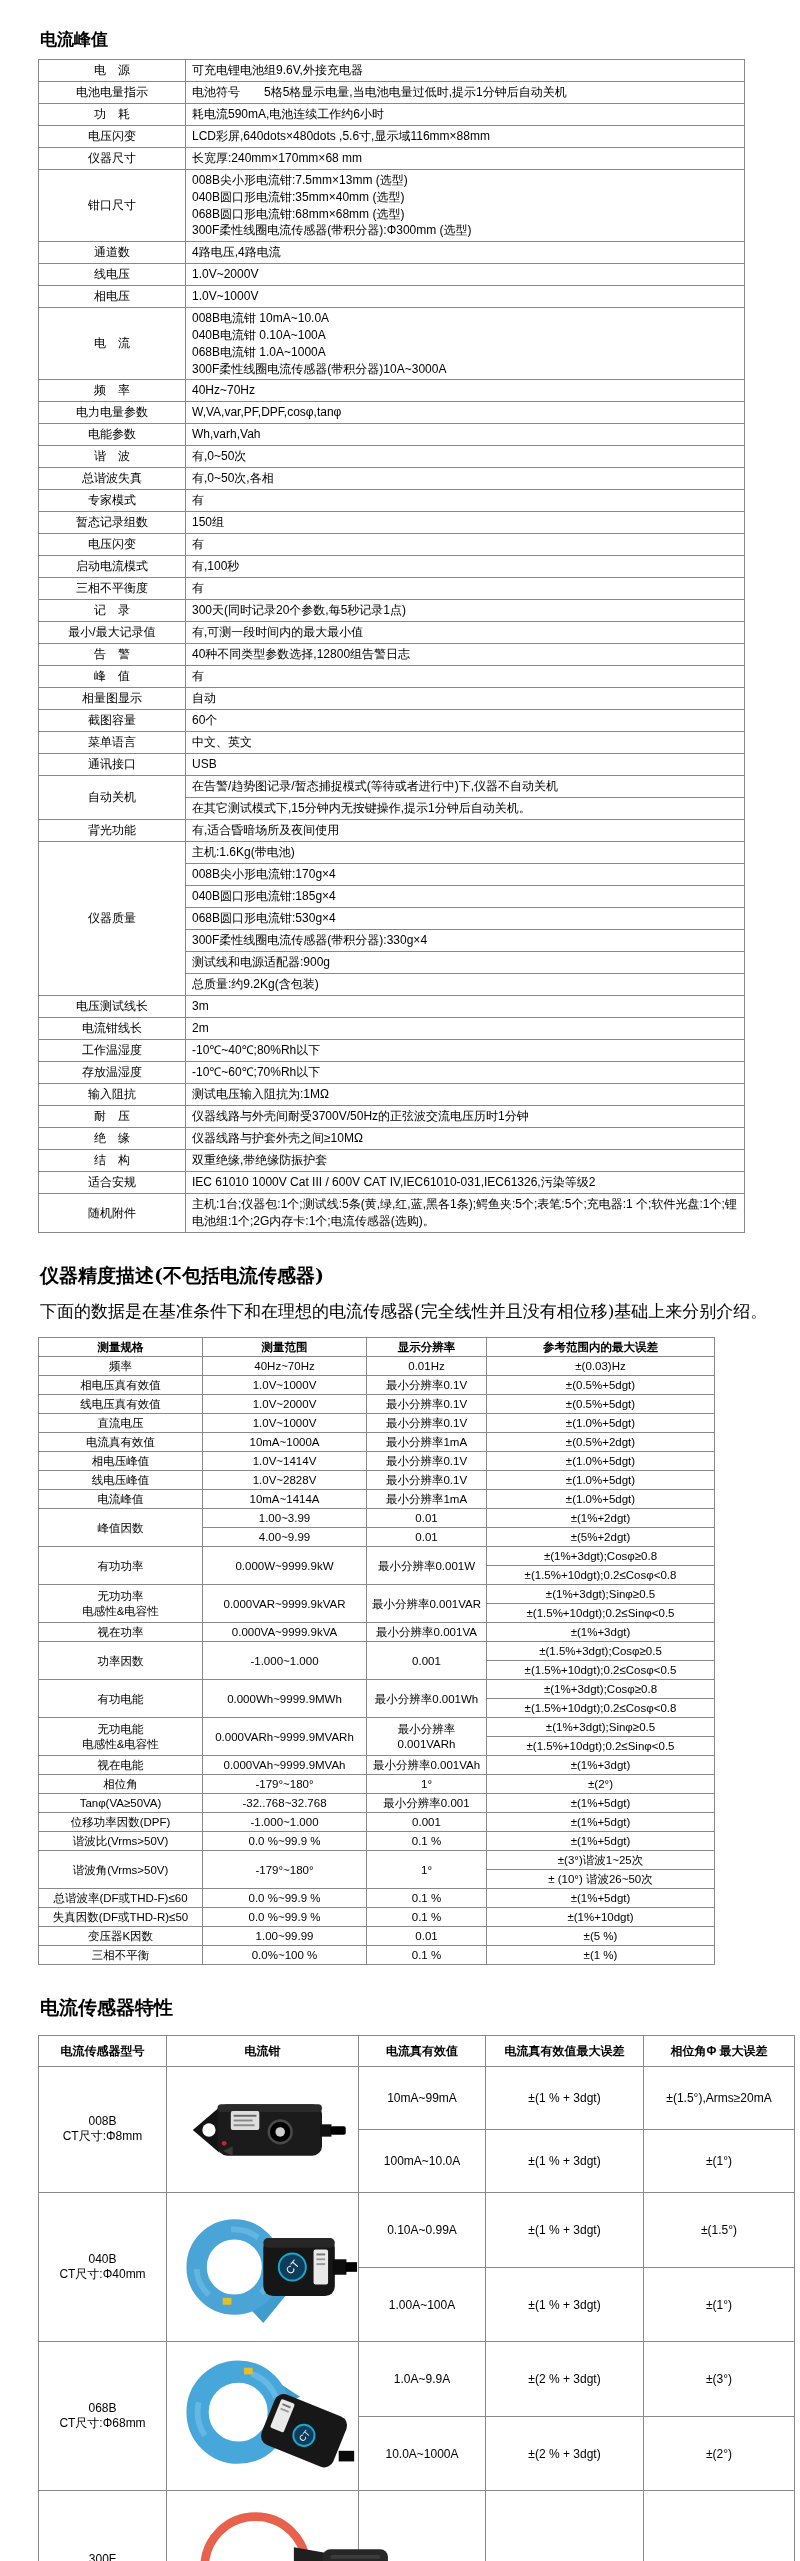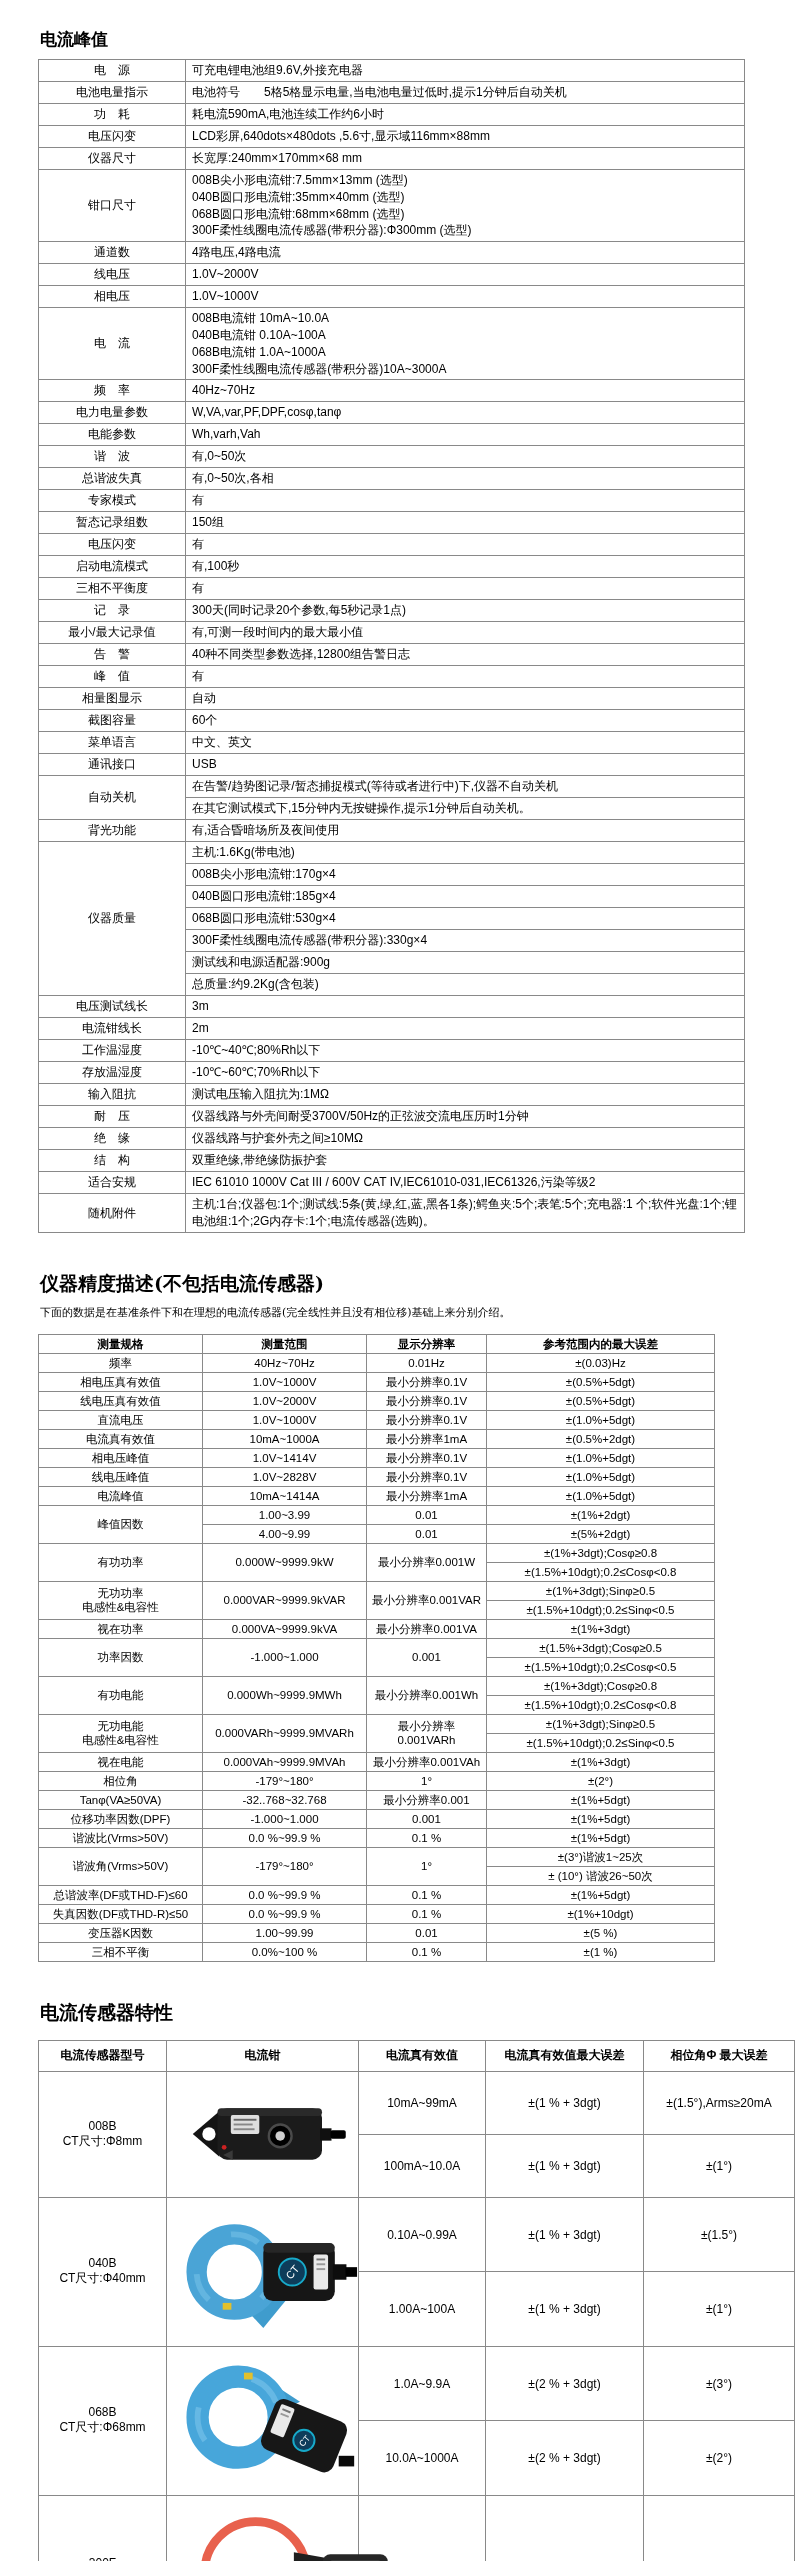--- a/index.html
+++ b/index.html
@@ -1,21 +1,21 @@
 <!DOCTYPE html>
 <html><head>
 <meta charset="utf-8">
 <style>
   html,body{margin:0;padding:0;background:#fff;color:#000;}
   body{width:800px;min-height:2561px;font-family:"Liberation Sans",sans-serif;}
   .page{padding:8px 0 40px 38px;width:762px;}
   .h-main{font-family:"DejaVu Serif",serif;font-weight:bold;font-size:21px;margin:16px 0 20px 2px;}
   .h-sub{font-family:"DejaVu Serif",serif;font-weight:bold;font-size:17px;margin:20px 0 8px 2px;}
-  .h-sec{font-family:"DejaVu Serif",serif;font-weight:bold;font-size:19px;margin:38px 0 6px 2px;}
-  .intro{font-family:"DejaVu Serif",serif;font-size:11px;line-height:1.9;width:752px;margin:0 0 10px 2px;}
+  .h-sec{font-family:"DejaVu Serif",serif;font-weight:bold;font-size:19px;margin:30px 0 6px 2px;}
+  .intro{font-family:"DejaVu Serif",serif;font-size:17px;line-height:1.9;width:752px;margin:0 0 10px 2px;}
   table{border-collapse:collapse;table-layout:fixed;}
   td{border:1px solid #898989;vertical-align:middle;white-space:pre-line;word-wrap:break-word;}
   
   .t1{width:706px;font-size:12px;}
   .t1 td{padding:2px 6px;height:17px;line-height:1.4;text-align:left;}
   .t1 td.lbl{text-align:center;padding:2px 2px;}
   
   .t2{width:676px;font-size:11.5px;margin-top:4px;border-radius:26px;}
   .t2 td{padding:1px 3px;height:16px;line-height:1.25;text-align:center;}
   .t2 td.hdr,.t3 td.hdr{font-weight:bold;}

